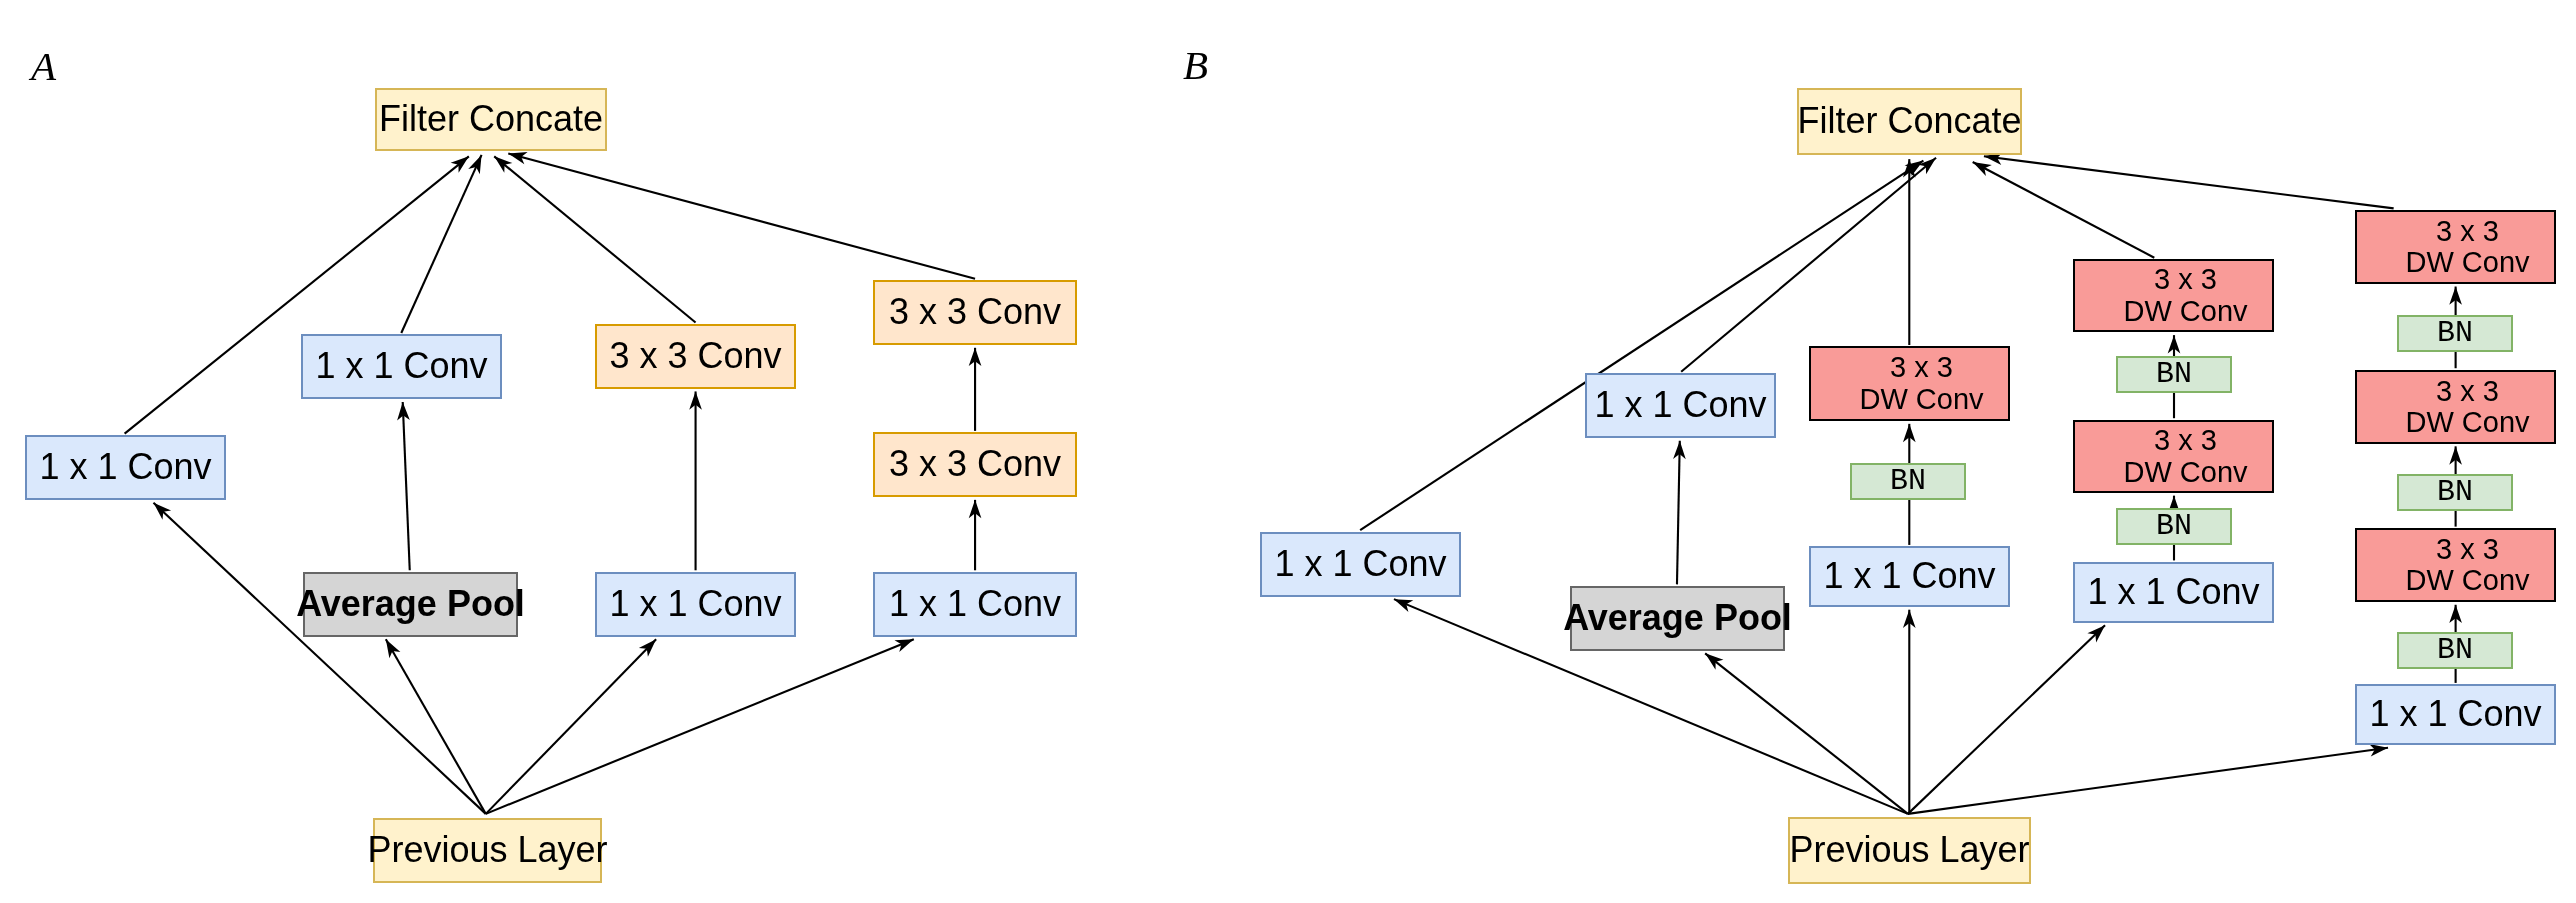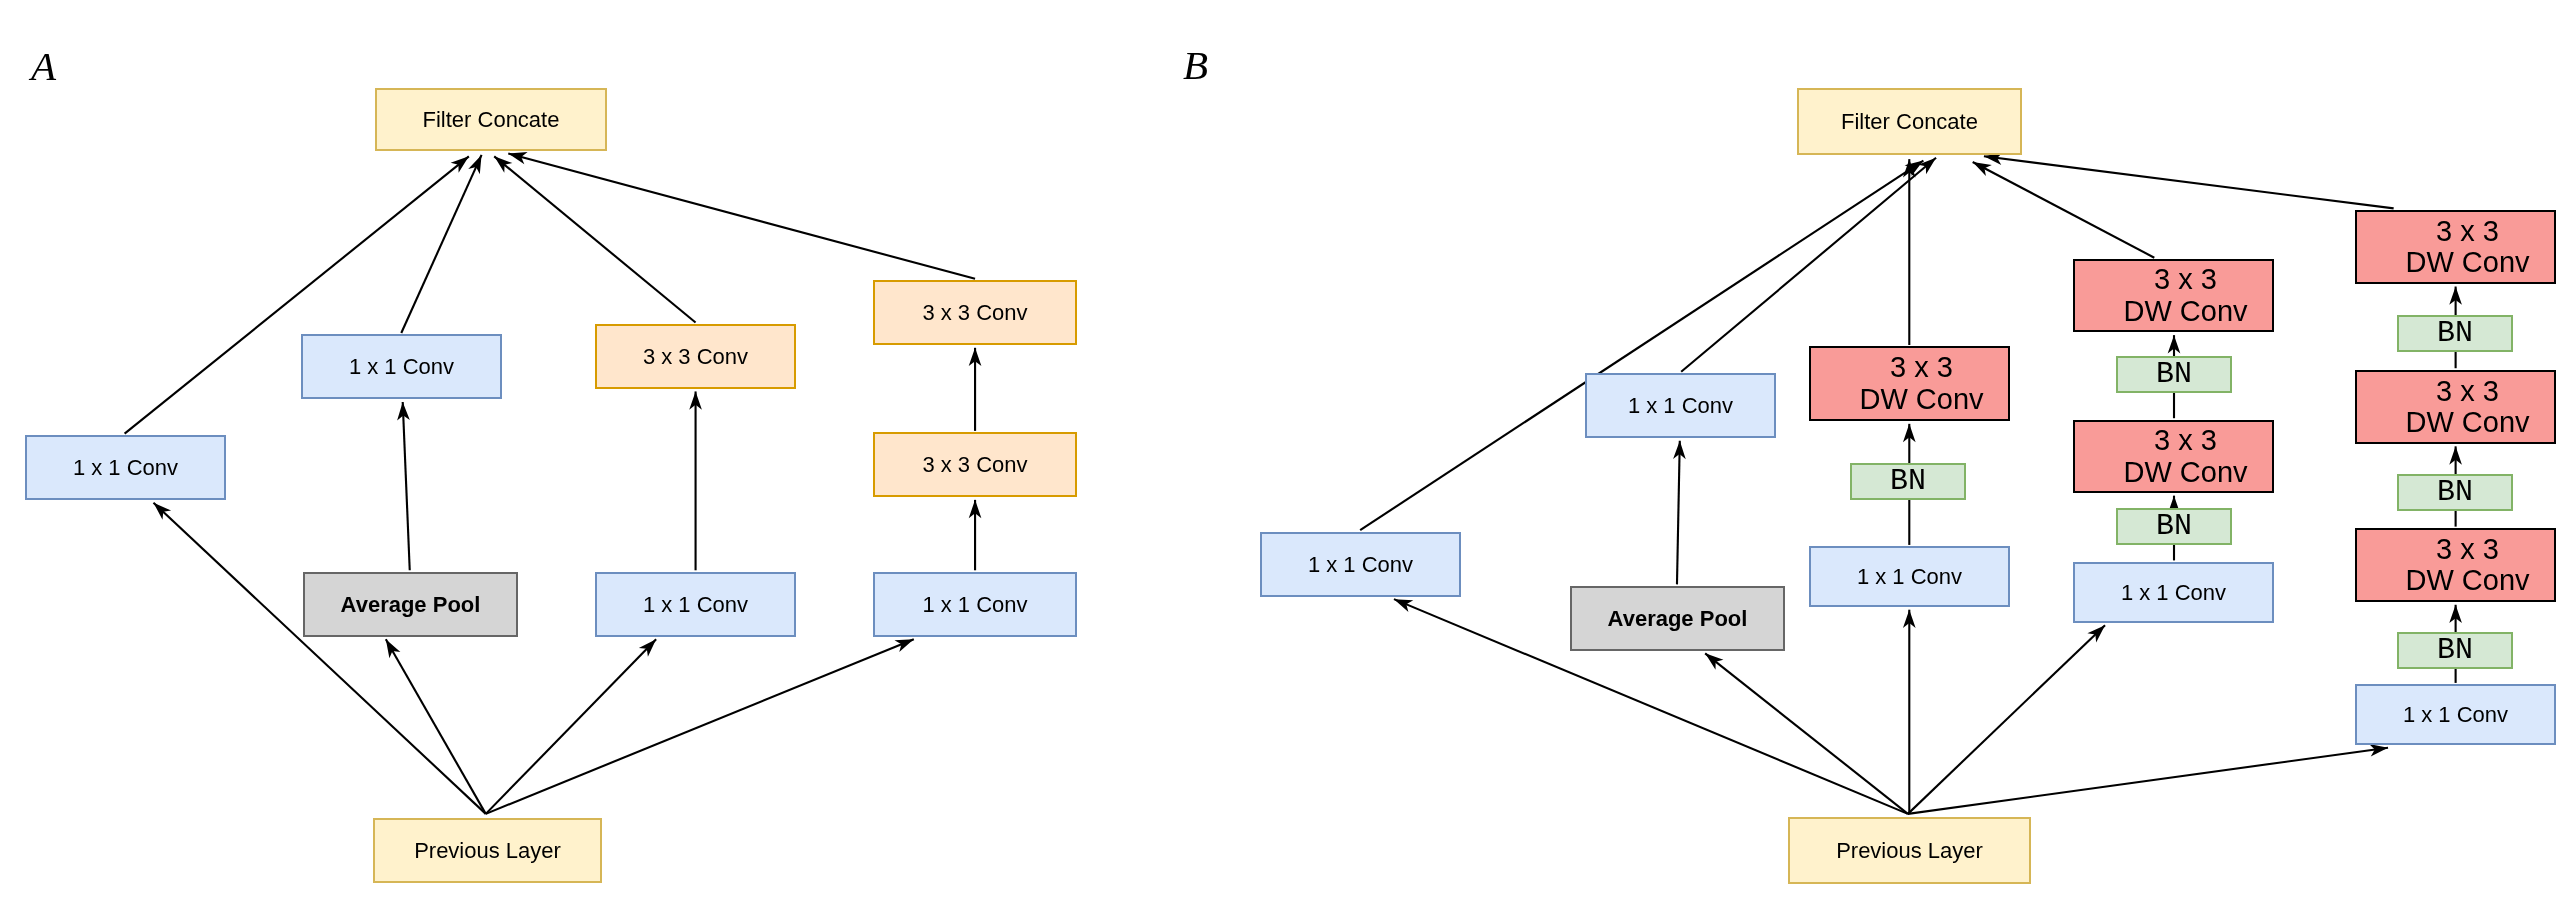--- a/index.html
+++ b/index.html
@@ -14,21 +14,21 @@
   html,body{margin:0;padding:0;background:var(--background);}
   #stage{
     position:relative;width:2576px;height:904px;background:var(--background);
     overflow:hidden;font-family:"Liberation Sans",sans-serif;color:var(--text-color);
   }
   #wires{position:absolute;left:0;top:0;width:2576px;height:904px;z-index:1;}
   .edge{stroke:var(--arrow-color);stroke-width:3;fill:none;}
   .node{
     position:absolute;z-index:2;box-sizing:border-box;
     display:flex;align-items:center;justify-content:center;text-align:center;
-    font-size:22px;line-height:1.08;color:var(--text-color);white-space:nowrap;
+    font-size:36px;line-height:1.08;color:var(--text-color);white-space:nowrap;
   }
   .yellow{background:var(--yellow-fill);border:2.1px solid var(--yellow-stroke);}
   .blue  {background:var(--blue-fill);  border:2.1px solid var(--blue-stroke);}
   .peach {background:var(--peach-fill); border:2.1px solid var(--peach-stroke);text-align:center;}
   .gray  {background:var(--gray-fill);  border:2.1px solid var(--gray-stroke);font-weight:bold;}
   .green {background:var(--green-fill); border:2.1px solid var(--green-stroke);font-size:30px;font-family:Liberation Mono, monospace;}
   .red   {background:var(--red-fill);   border:2.8px solid var(--red-stroke);font-size:29px;padding-left:24px;}
   .panel-label{
     position:absolute;z-index:2;font-family:"Liberation Serif",serif;
     font-style:italic;font-size:41px;color:var(--text-color);

